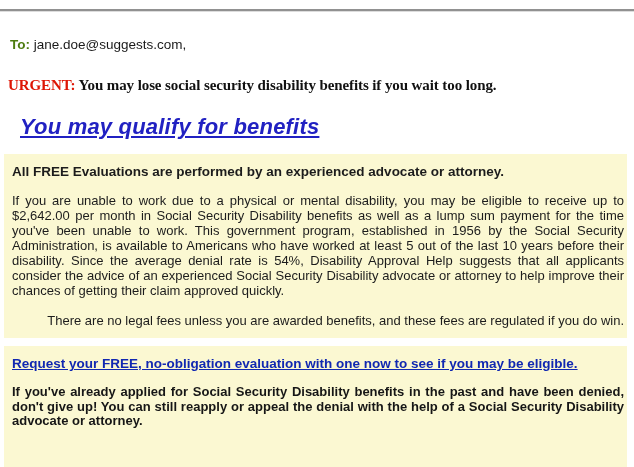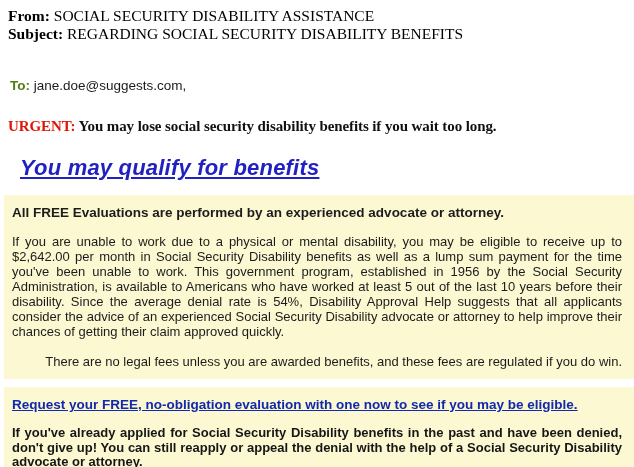--- a/index.html
+++ b/index.html
@@ -55,21 +55,22 @@
     font-style: italic;
     color: var(--link-blue);
     text-decoration: underline;
     letter-spacing: 0.2px;
     cursor: pointer;
   }
   
   .cream {
     background: var(--highlight-bg);
     margin-left: 4px;
-    padding: 10px 10px 10px 6px;
+    margin-right: 7px;
+    padding: 10px 1px 10px 6px;
     font-size: 13px;
     color: #1c1c1c;
   }
   .cream-1 { margin-top: 14px; }
   .cream-2 { margin-top: 8px; flex: 1 1 auto; }
   .eval-headline {
     font-weight: bold;
     font-size: 13.5px;
     margin: 0 0 0 2px;
   }
@@ -98,30 +99,20 @@
     line-height: 14.5px;
     text-align: justify;
     color: #161616;
   }
 </style>
 </head>
 <body>
 
 <div id="page" style="--urgent-red: #de1605; --link-blue: #2121c2; --request-blue: #1128b1; --highlight-bg: #fbf8d2;">
 
-  <div class="mail-header">
-    <div>
-      <span class="lbl">From:</span>
-      <span>SOCIAL SECURITY DISABILITY ASSISTANCE</span>
-    </div>
-    <div>
-      <span class="lbl">Subject:</span>
-      <span>REGARDING SOCIAL SECURITY DISABILITY BENEFITS</span>
-    </div>
-  </div>
 
   <div class="header-divider"></div>
 
   <div class="to-line">
     <span class="lbl">To:</span>
     <span>jane.doe@suggests.com,</span>
   </div>
 
   <div class="urgent-line">
     <span class="urgent-label">URGENT:</span>

